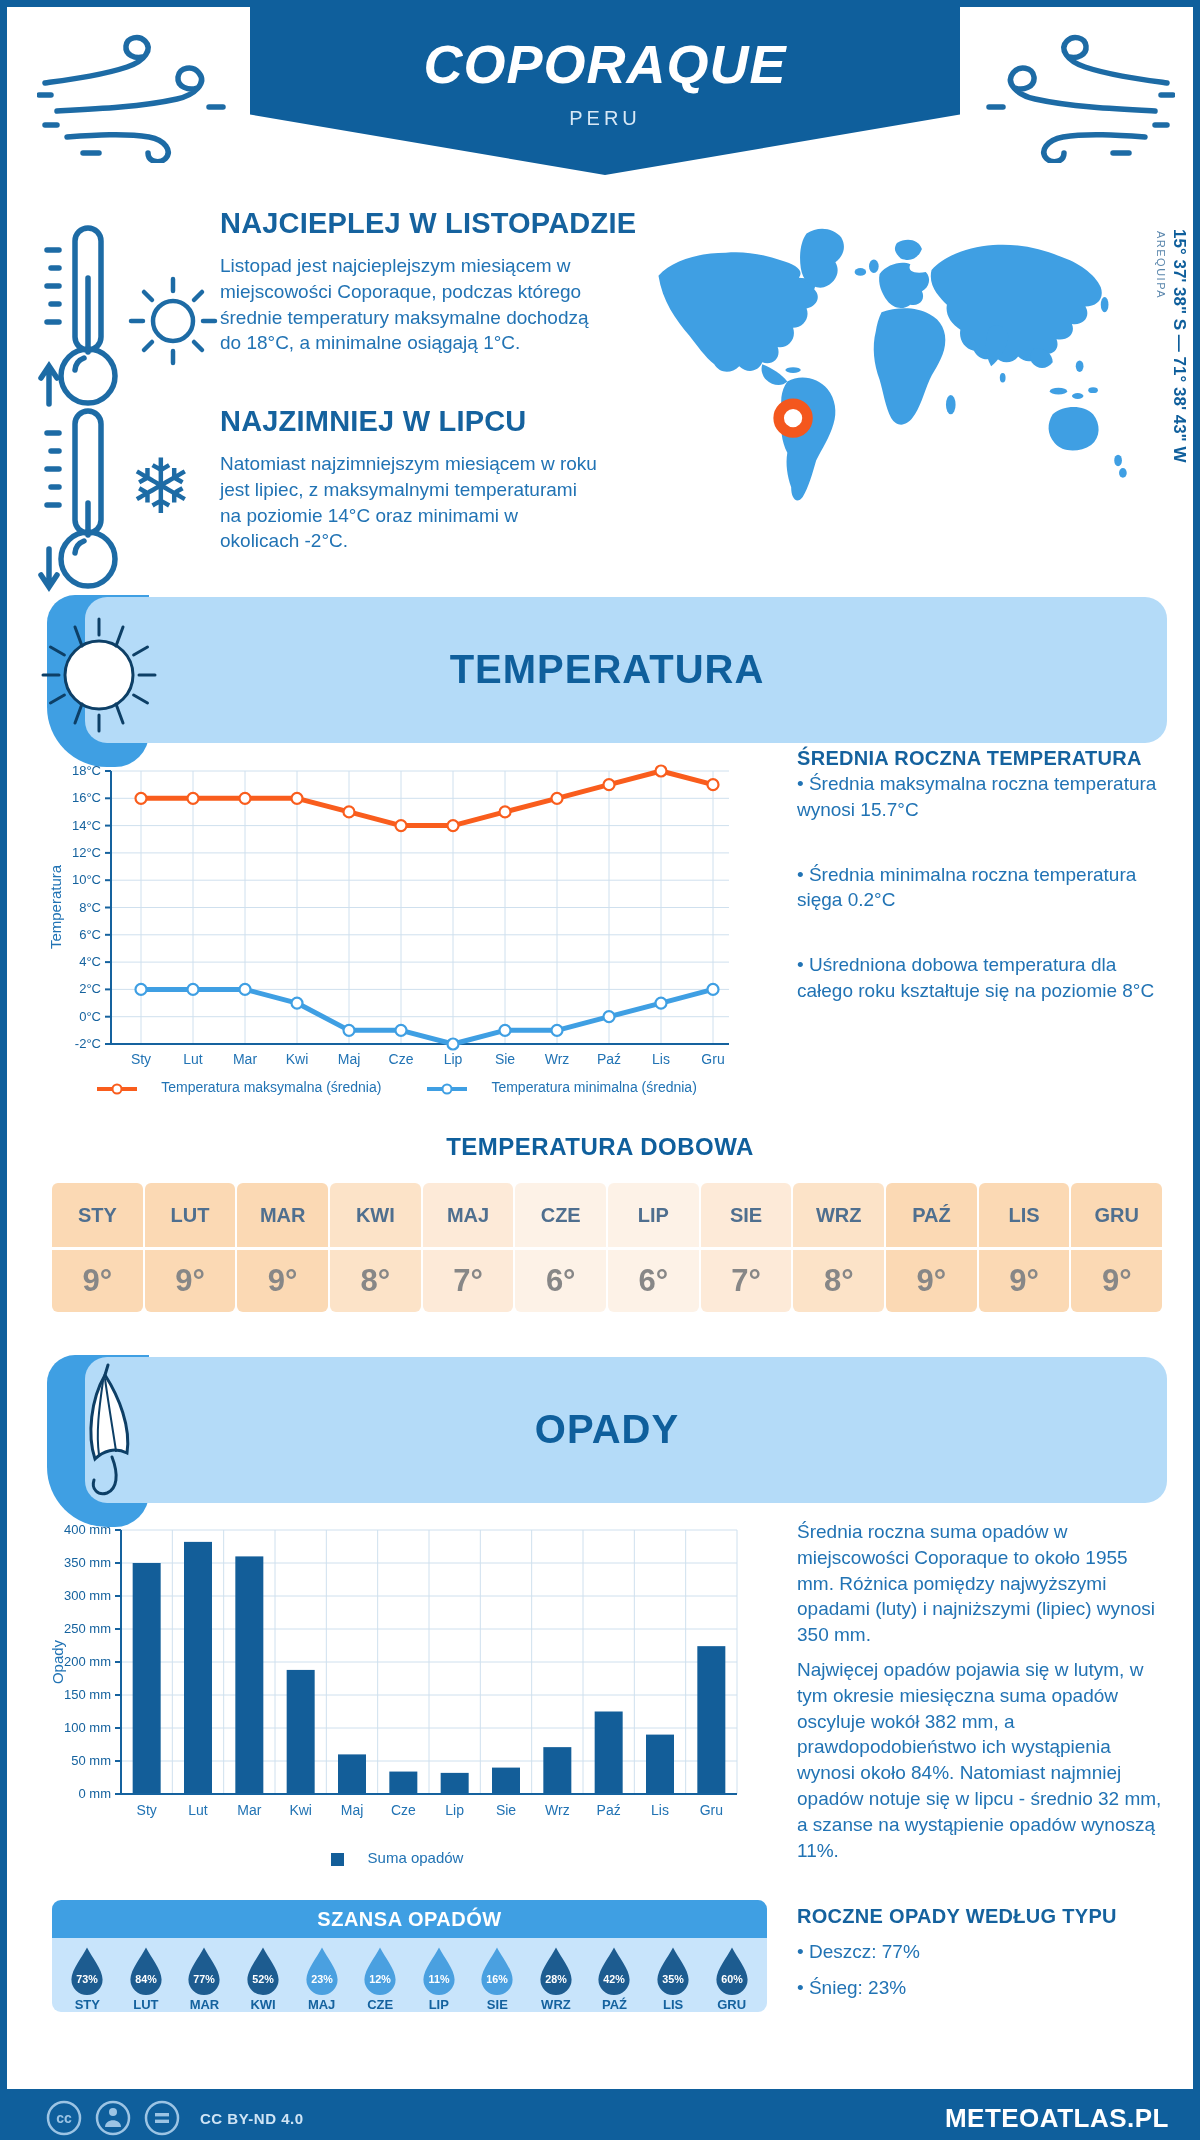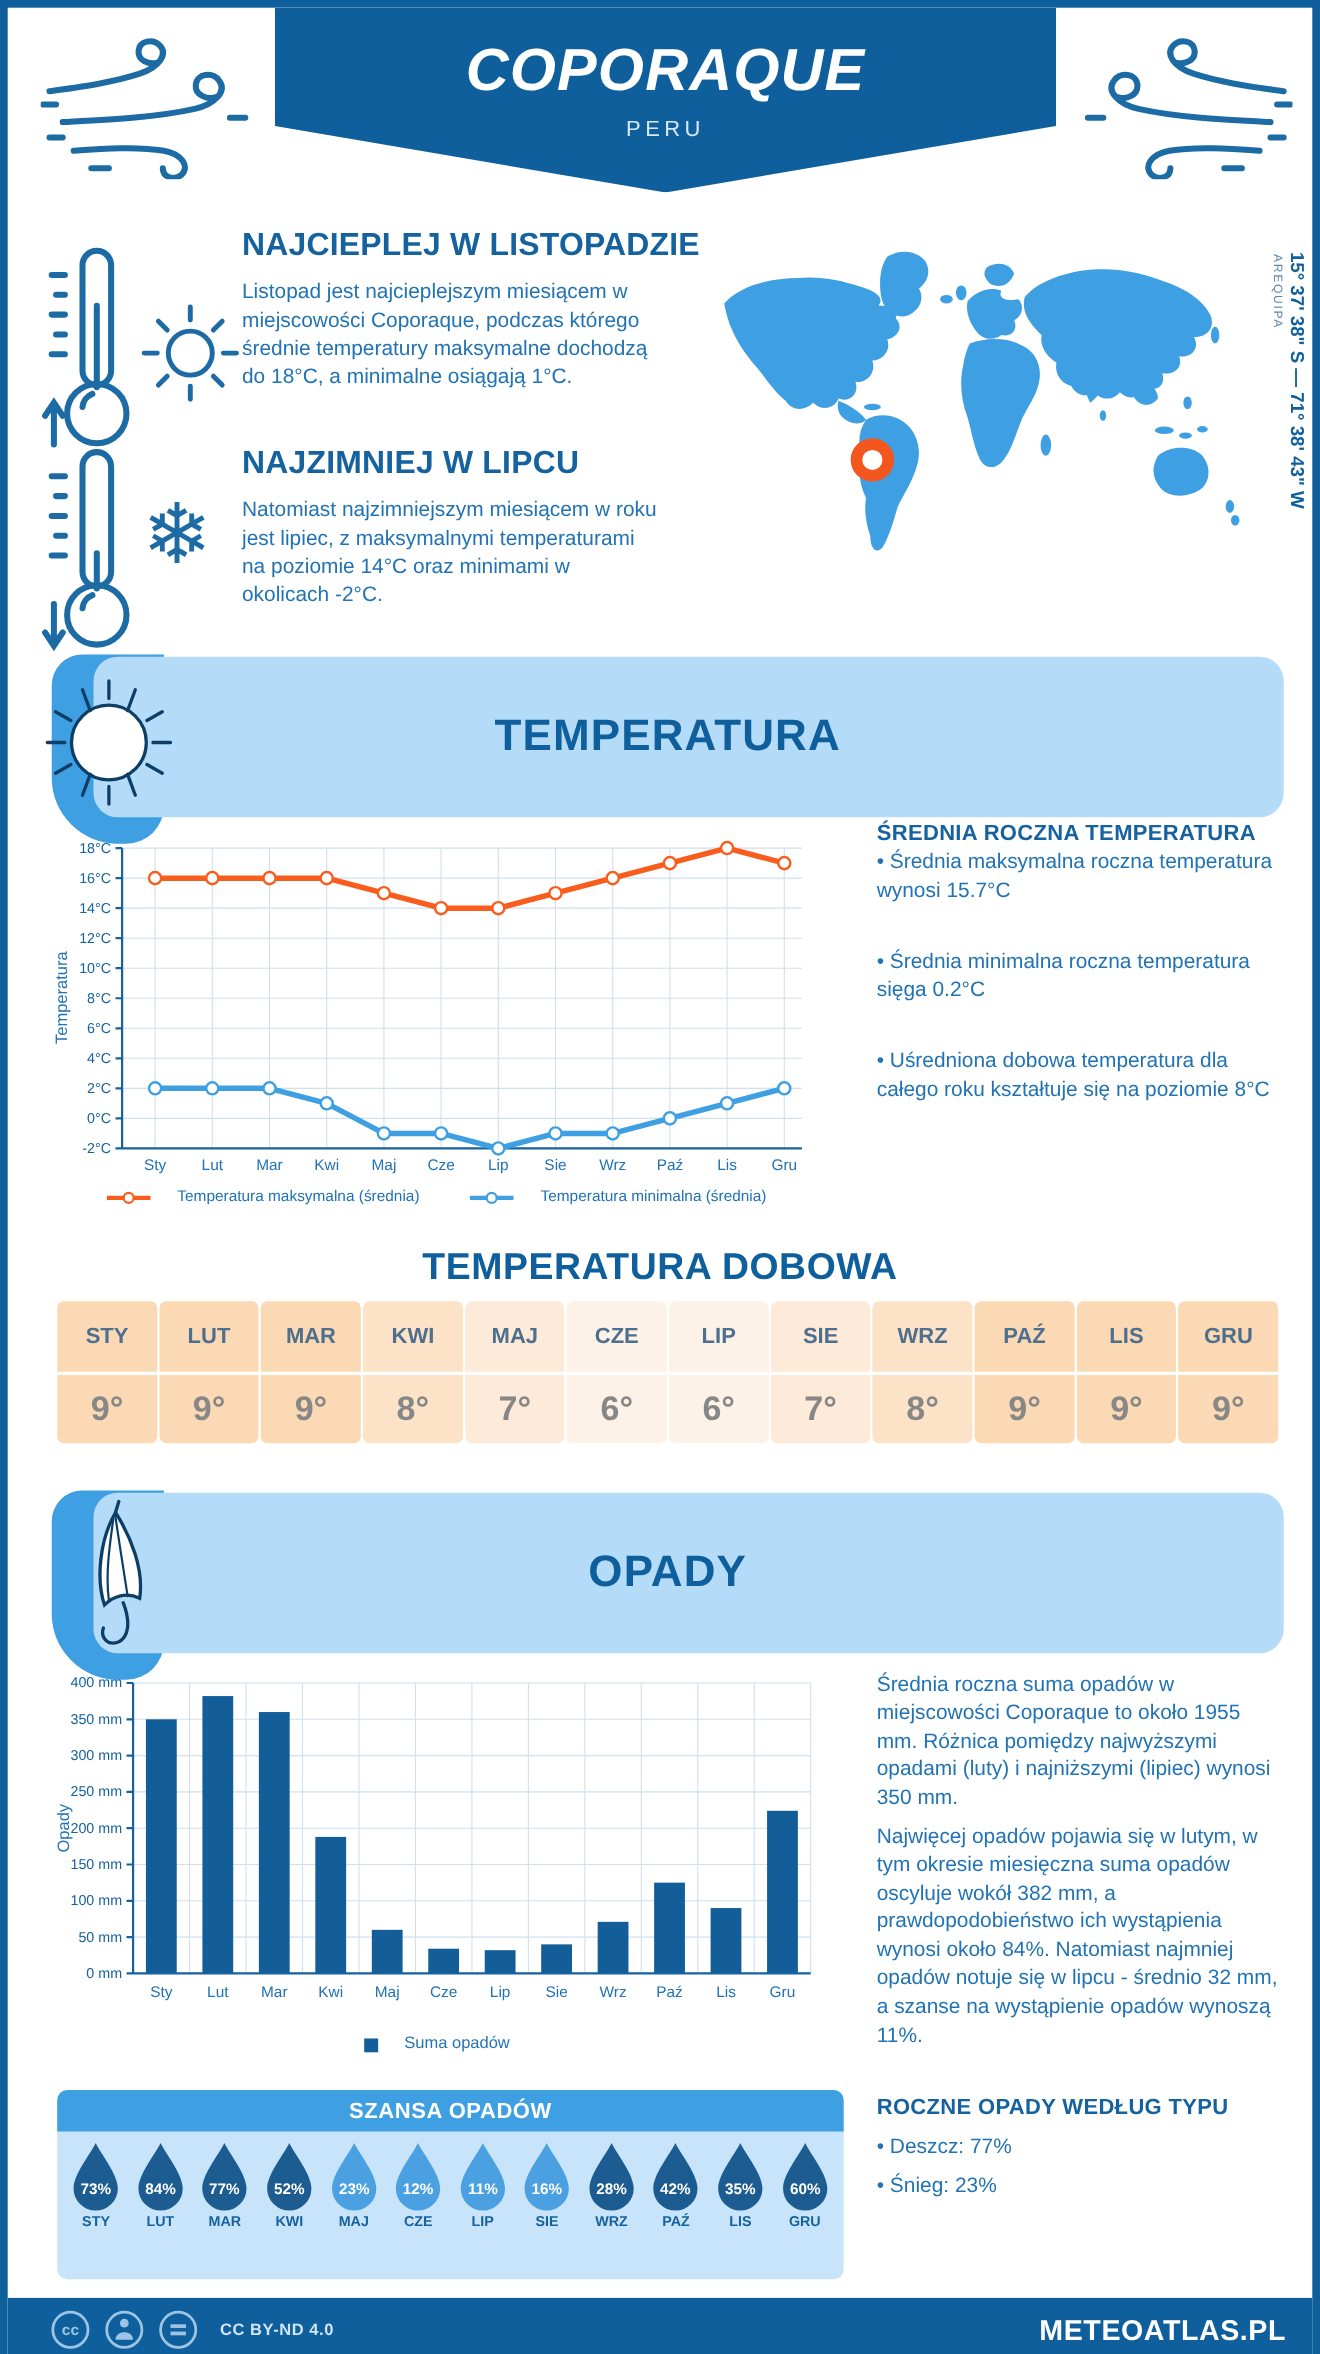--- a/index.html
+++ b/index.html
@@ -26,41 +26,41 @@
                    border-radius:28px 0 34px 60px;}
   .sec-banner .bar{position:absolute;left:38px;top:2px;width:1082px;height:146px;background:var(--light);border-radius:22px;}
   .sec-banner .sec-title{position:absolute;left:0;width:100%;top:52px;text-align:center;
                    font-size:40px;font-weight:bold;color:var(--primary);letter-spacing:1px;}
 
   .h2blue{font-size:29px;font-weight:bold;color:var(--heading);letter-spacing:0.2px;}
   .ptext{font-size:19px;color:var(--body);line-height:1.36;}
   .h3blue{font-size:20px;font-weight:bold;color:var(--heading);letter-spacing:0.3px;text-align:center;}
 
   
-  .dt-title{left:0;top:1126px;width:100%;text-align:center;font-size:34px;font-weight:bold;
+  .dt-title{left:0;top:1126px;width:100%;text-align:center;font-size:24px;font-weight:bold;
             color:var(--primary);letter-spacing:0.5px;}
   .dt-table{left:45px;top:1176px;width:1110px;display:flex;gap:2px;}
   .dt-col{flex:1;display:flex;flex-direction:column;gap:3px;}
   .dt-col .m{height:64px;display:flex;align-items:center;justify-content:center;
              font-size:20px;font-weight:bold;color:#4f6f8f;}
   .dt-col .v{height:62px;display:flex;align-items:center;justify-content:center;
              font-size:31px;font-weight:600;color:#878787;}
   .dt-col :first-child{border-radius:6px 6px 0 0;}
   .dt-col :last-child{border-radius:0 0 6px 6px;}
 
   
   .legend-row{display:flex;justify-content:center;gap:46px;align-items:center;}
   .legend-item{display:flex;align-items:flex-end;gap:24px;font-size:14px;color:var(--body);}
 
   
   .rain-card{left:45px;top:1893px;width:715px;}
   .rain-head{height:38px;background:var(--accent);border-radius:9px 9px 0 0;display:flex;
              align-items:center;justify-content:center;color:#fff;font-weight:bold;
              font-size:20px;letter-spacing:0.5px;}
-  .rain-body{height:134px;background:var(--lighter);border-radius:0 0 9px 9px;display:flex;
+  .rain-body{height:74px;background:var(--lighter);border-radius:0 0 9px 9px;display:flex;
              padding:8px 6px 0 6px;}
   .drop-col{flex:1;display:flex;flex-direction:column;align-items:center;}
   .drop-col .mon{font-size:13px;font-weight:bold;color:var(--heading);margin-top:2px;}
 
   
   .footer{left:0;top:2082px;width:1200px;height:58px;background:var(--primary);display:flex;
           align-items:center;justify-content:space-between;padding:0 38px;}
   .cc-left{display:flex;align-items:center;gap:11px;}
   .cc-label{font-size:15px;font-weight:bold;color:#cfe4f5;letter-spacing:0.5px;margin-left:8px;}
   .site{font-size:26px;font-weight:bold;color:#fff;letter-spacing:0.5px;}

